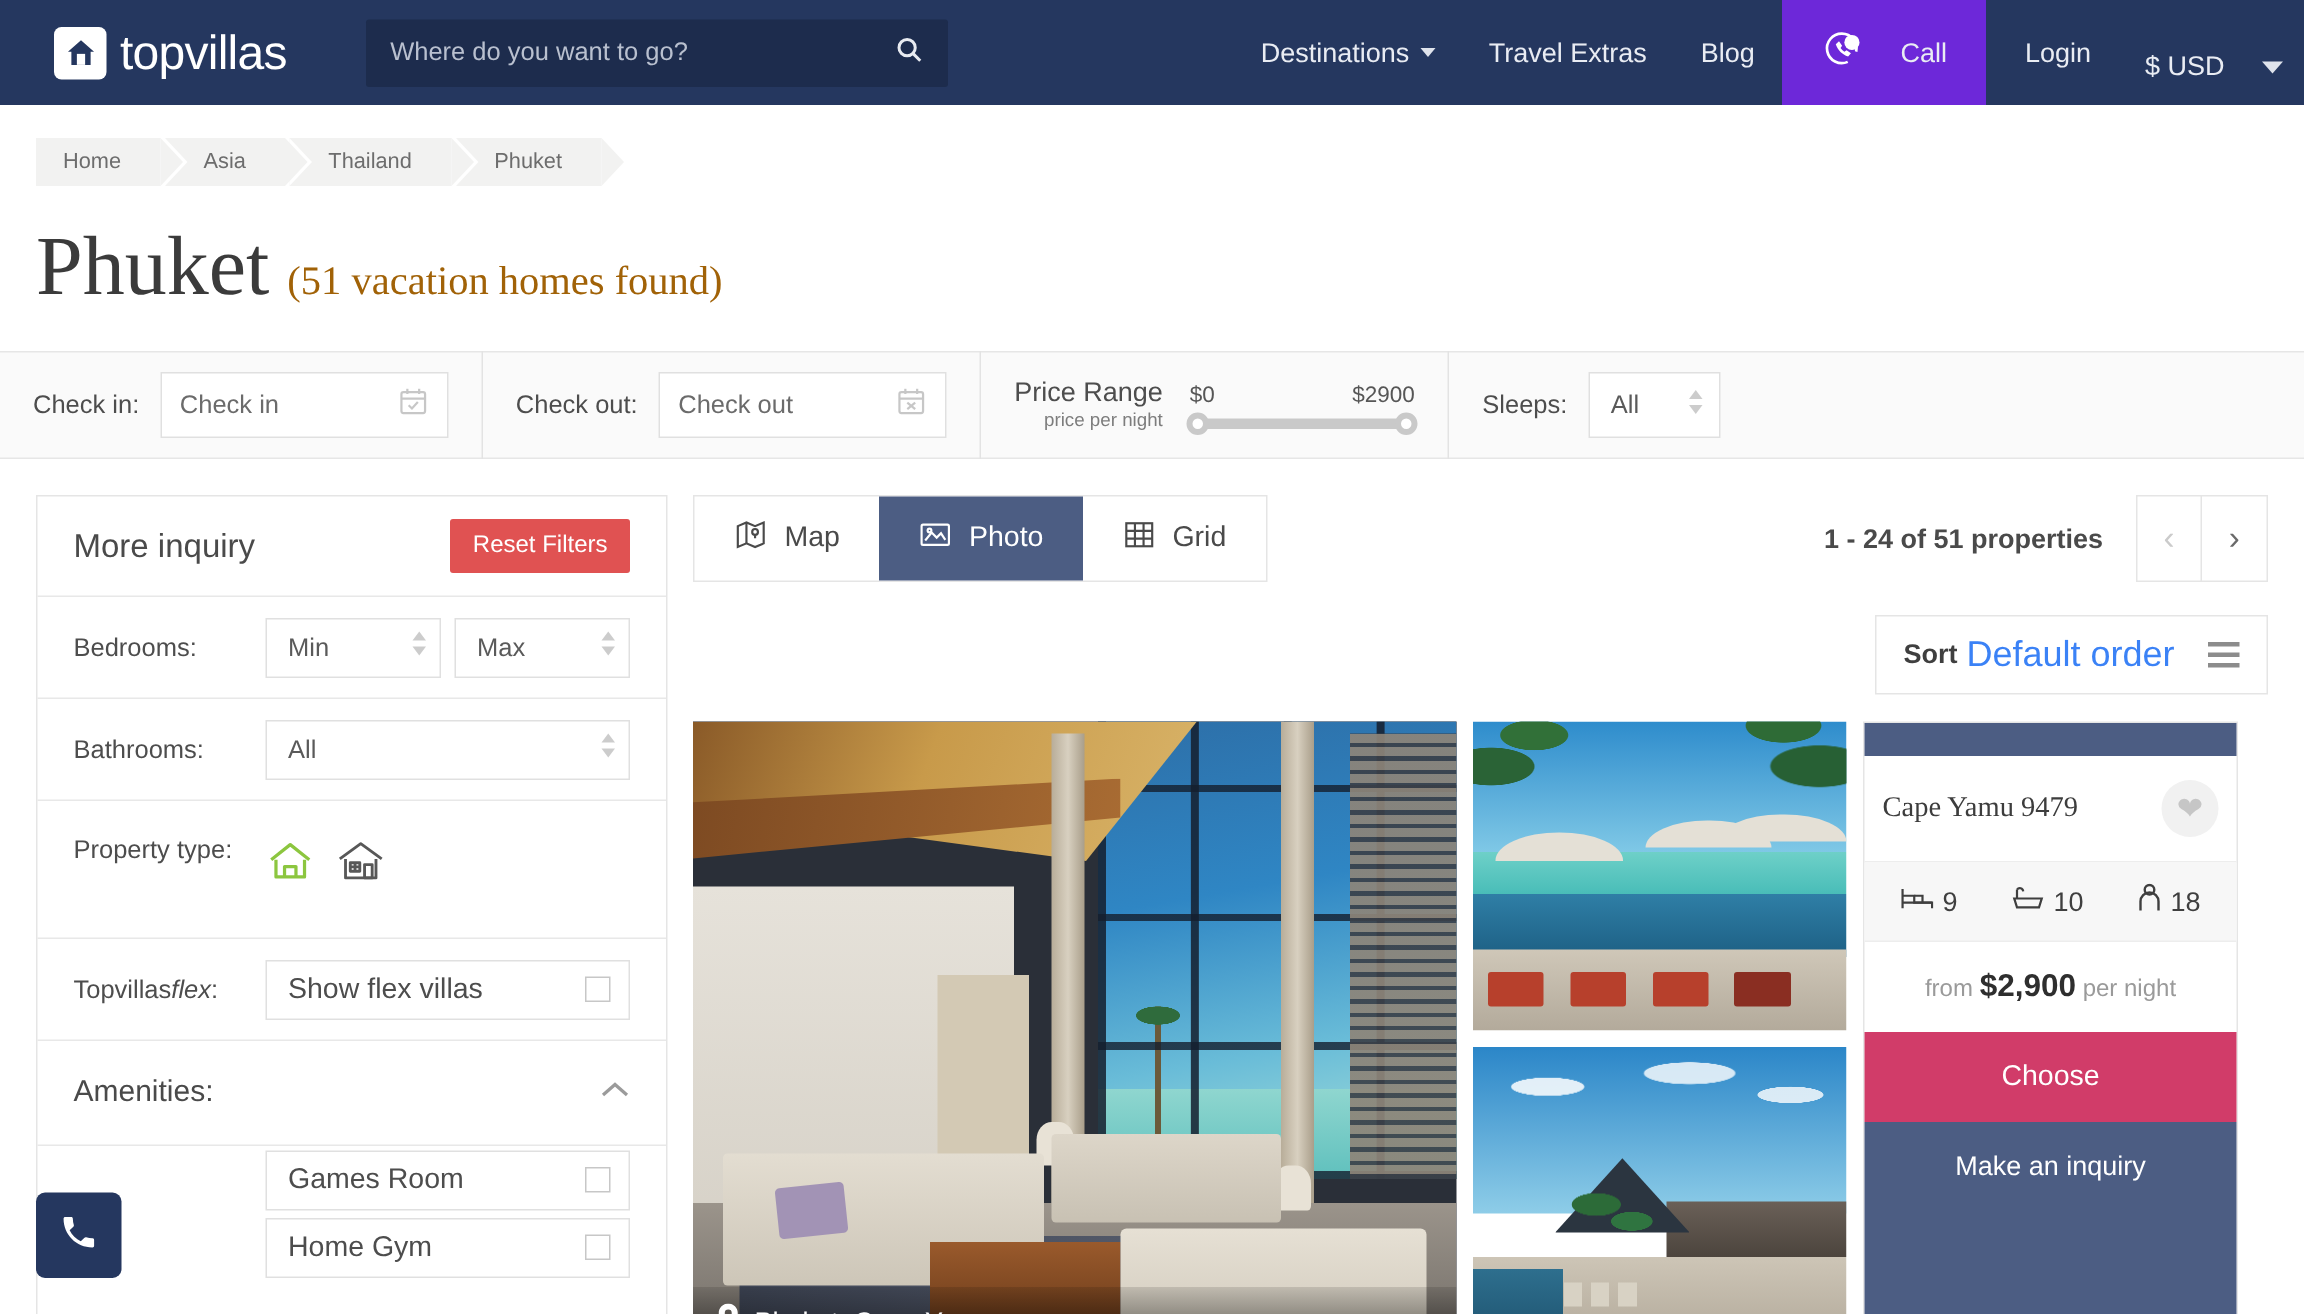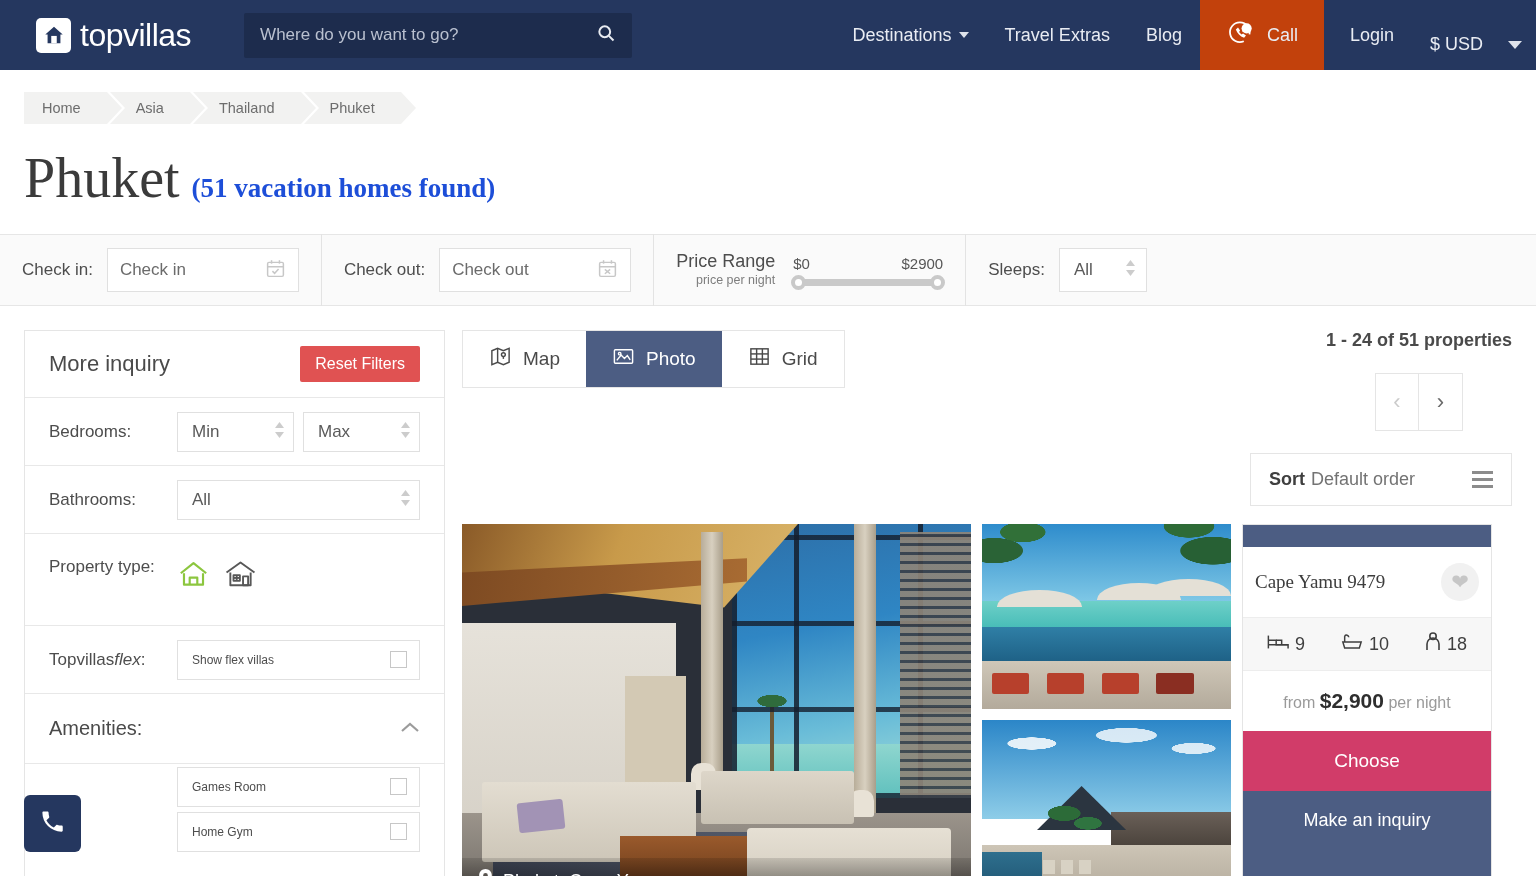--- a/index.html
+++ b/index.html
@@ -46,21 +46,21 @@
   .search-icon { color: #e8ebf1; }
   .nav {
     margin-left: auto; display: flex; align-items: center; height: 70px;
   }
   .nav-item {
     color: #e9ecf3; font-size: 18px; padding: 0 18px;
     display: flex; align-items: center; gap: 7px; height: 70px; cursor: pointer;
     white-space: nowrap;
   }
   .nav-item.call {
-    background: #c2410c; padding: 0 26px; gap: 11px;
+    background: #6d28d9; padding: 0 26px; gap: 23px;
   }
   .nav-item.login { padding-left: 26px; }
   .nav-item.currency { padding-right: 14px; margin-top: 19px; }
   .caret {
     display: inline-block; width: 0; height: 0;
     border-left: 5px solid transparent; border-right: 5px solid transparent;
     border-top: 6px solid #dfe3ec;
   }
   .caret.big {
     border-left-width: 7px; border-right-width: 7px; border-top-width: 8px;
@@ -94,21 +94,21 @@
   
   .title-row {
     margin: 26px 0 0 24px; display: flex; align-items: baseline; gap: 12px;
   }
   .title-main {
     font-family: "Liberation Serif", serif;
     font-size: 56px; color: #3b3b3b; font-weight: 400; line-height: 1;
   }
   .title-sub {
     font-family: "Liberation Serif", serif;
-    font-size: 27px; color: #1d4ed8; font-weight: bold;
+    font-size: 27px; color: #a16207;
   }
 
   
   .filterbar {
     margin-top: 28px; height: 72px;
     background: #fafafa;
     border-top: 1px solid #e6e6e6; border-bottom: 1px solid #e6e6e6;
     display: flex; align-items: center;
   }
   .fb-group {
@@ -173,57 +173,57 @@
   .sb-select .val { font-size: 17px; color: #5a5a5a; }
   .proptype { min-height: 92px; align-items: flex-start; padding-top: 22px; }
   .proptype .sb-label { line-height: 1.35; }
   .ptype-icons { display: flex; gap: 14px; padding-top: 2px; }
   .ptype-ico { cursor: pointer; }
   .flexrow .sb-label i { font-style: italic; }
   .check-field {
     height: 40px; background: #fff; border: 1px solid #e0e0e0; flex: 1;
     display: flex; align-items: center; padding: 0 12px 0 14px; cursor: pointer;
   }
-  .check-field .txt { flex: 1; font-size: 12px; color: #4d4d4d; }
+  .check-field .txt { flex: 1; font-size: 19px; color: #4d4d4d; }
   .cbox { width: 17px; height: 17px; border: 1px solid #c7c7c7; background: #fff; }
   .amen-head { justify-content: space-between; min-height: 70px; }
   .amen-title { font-size: 20px; color: #4a4a4a; }
   .chev-up { opacity: 0.6; }
   .amen-item { padding: 0 24px; display: flex; align-items: center; min-height: 45px; }
   .amen-item .check-field { margin-left: 128px; }
 
   
   .main { flex: 1; display: flex; flex-direction: column; }
   .toolbar { display: flex; align-items: flex-start; }
   .viewtabs {
     display: flex; background: #fff; border: 1px solid #e5e5e5; height: 58px;
   }
   .vtab {
     display: flex; align-items: center; gap: 11px; padding: 0 26px;
     font-size: 19px; color: #4a4a4a; cursor: pointer; height: 56px;
   }
   .vtab.active { background: #4c5d83; color: #fff; }
-  .pager { margin-left: auto; display: flex; align-items: center; gap: 22px; flex-direction: column; }
+  .pager { margin-left: auto; display: flex; align-items: center; gap: 22px; }
   .pager-text { font-size: 18px; color: #4a4a4a; font-weight: bold; }
   .pg-btns { display: flex; }
   .pg-btn {
     width: 44px; height: 58px; background: #fff; border: 1px solid #e5e5e5;
     display: flex; align-items: center; justify-content: center; cursor: pointer;
     font-size: 22px; color: #6a6a6a;
   }
   .pg-btn + .pg-btn { border-left: none; }
   .pg-btn.disabled { color: #cbcbcb; }
 
   .sortrow { display: flex; justify-content: flex-end; margin-top: 22px; }
   .sortbox {
     border: 1px solid #e5e5e5; background: #fff; height: 53px; width: 262px;
     display: flex; align-items: center; padding: 0 18px; cursor: pointer;
   }
   .sortbox .lbl { font-size: 18px; color: #3f3f3f; font-weight: bold; }
-  .sortbox .val { font-size: 18px; color: #737373; margin-left: 6px; }
+  .sortbox .val { font-size: 24px; color: #3b82f6; margin-left: 6px; }
   .hamburger { margin-left: auto; display: flex; flex-direction: column; gap: 4px; }
   .hamburger span { display: block; width: 21px; height: 3px; background: #8c8c8c; }
 
   
   .results { display: flex; gap: 11px; margin-top: 18px; flex: 1; min-height: 0; }
   .hero {
     width: 509px; position: relative; overflow: hidden; background: #2a2f38;
   }
   .thumbs { width: 249px; display: flex; flex-direction: column; gap: 11px; }
   .thumb { flex: 1; overflow: hidden; position: relative; }

